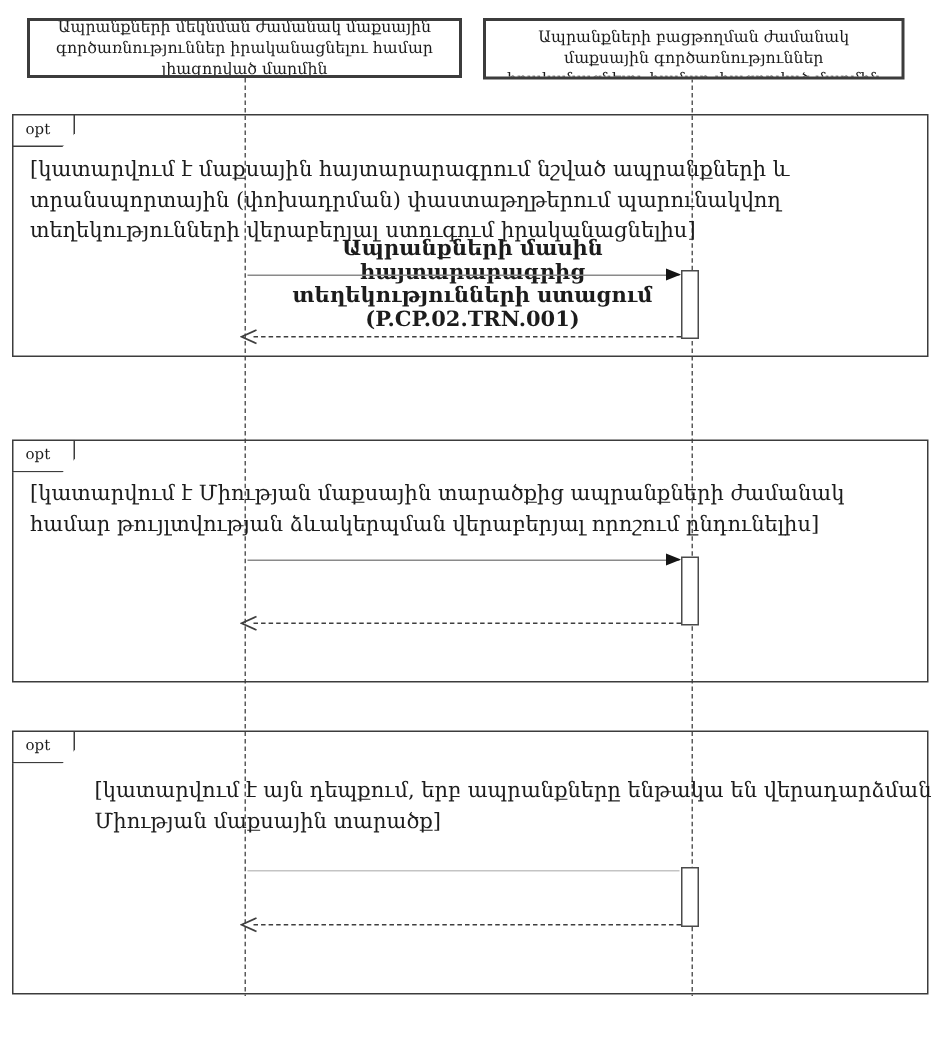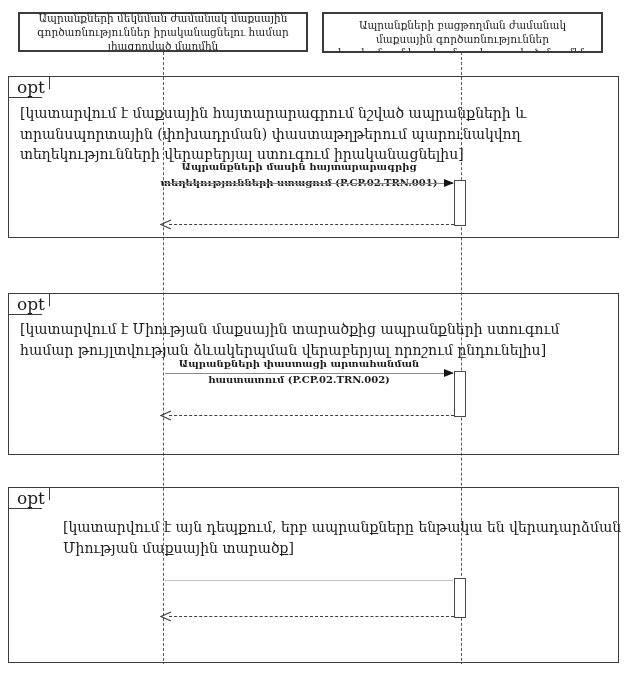--- a/index.html
+++ b/index.html
@@ -21,28 +21,28 @@
   .lifeline-2 { left:461px; }
   
   .fragment { position:absolute; left:8px; width:611px; box-sizing:border-box; border:1px solid #3c3c3c; background:transparent; }
   .f1 { top:76px;  height:162px; }
   .f2 { top:293px; height:162px; }
   .f3 { top:487px; height:176px; }
   .opt-tab {
     position:absolute; left:-1px; top:-1px; width:42px; height:22px; box-sizing:border-box;
     background:#fff; border:1px solid #3c3c3c;
     clip-path:polygon(0 0,100% 0,100% 58%,80% 100%,0 100%);
-    font-size:17px; line-height:20px; padding-left:8px;
+    font-size:10px; line-height:20px; padding-left:8px;
   }
   .guard { position:absolute; left:11px; width:592px; font-size:14px; line-height:20.5px; }
   .f1 .guard { top:26px; }
   .f2 .guard { top:25px; }
   .f3 .guard { top:29px;margin-left:43px; }
   
-  .msg-label { position:absolute; left:140px; width:300px; text-align:center; font-weight:bold; font-size:10px; line-height:15.5px; }
+  .msg-label { position:absolute; left:156px; width:300px; text-align:center; font-weight:bold; font-size:14px; line-height:15.5px; }
   .f1 .msg-label { top:82px; }
   .f2 .msg-label { top:62px; }
   .f3 .msg-label { top:59px; }
   .msg-line { position:absolute; height:0; border-top:1px solid #8a8a8a; }
   .f1 .msg-line { left:156px; top:106px; width:288px; }
   .f2 .msg-line { left:156px; top:79px;  width:288px; }
   .f3 .msg-line { left:156px; top:92px;  width:288px; border-top-color:#c4c4c4; }
   .arrow-solid {
     position:absolute; width:0; height:0;
     border-top:4.5px solid transparent; border-bottom:4.5px solid transparent; border-left:10px solid #151515;
@@ -90,22 +90,21 @@
     <div class="arrow-solid"></div>
     <div class="activation"></div>
     <div class="return-line"></div>
     <svg class="open-arrow" width="12" height="11" viewBox="0 0 12 11">
         <path d="M11 1 L1 5.5 L11 10" fill="none" stroke="#3f3f3f" stroke-width="1.2"></path>
       </svg>
   </div>
 
   <div class="fragment f2">
     <div class="opt-tab">opt</div>
-    <div class="guard">[կատարվում է Միության մաքսային տարածքից ապրանքների ստուգում համար թույլտվության ձևակերպման վերաբերյալ որոշում ընդունելիս]</div>
-    <div class="msg-label">Ապրանքների փաստացի արտահանման հաստատում (P.CP.02.TRN.002)</div>
+    <div class="guard">[կատարվում է Միության մաքսային տարածքից ապրանքների ժամանակ համար թույլտվության ձևակերպման վերաբերյալ որոշում ընդունելիս]</div>
     <div class="msg-line"></div>
     <div class="arrow-solid"></div>
     <div class="activation"></div>
     <div class="return-line"></div>
     <svg class="open-arrow" width="12" height="11" viewBox="0 0 12 11">
         <path d="M11 1 L1 5.5 L11 10" fill="none" stroke="#3f3f3f" stroke-width="1.2"></path>
       </svg>
   </div>
 
   <div class="fragment f3">

